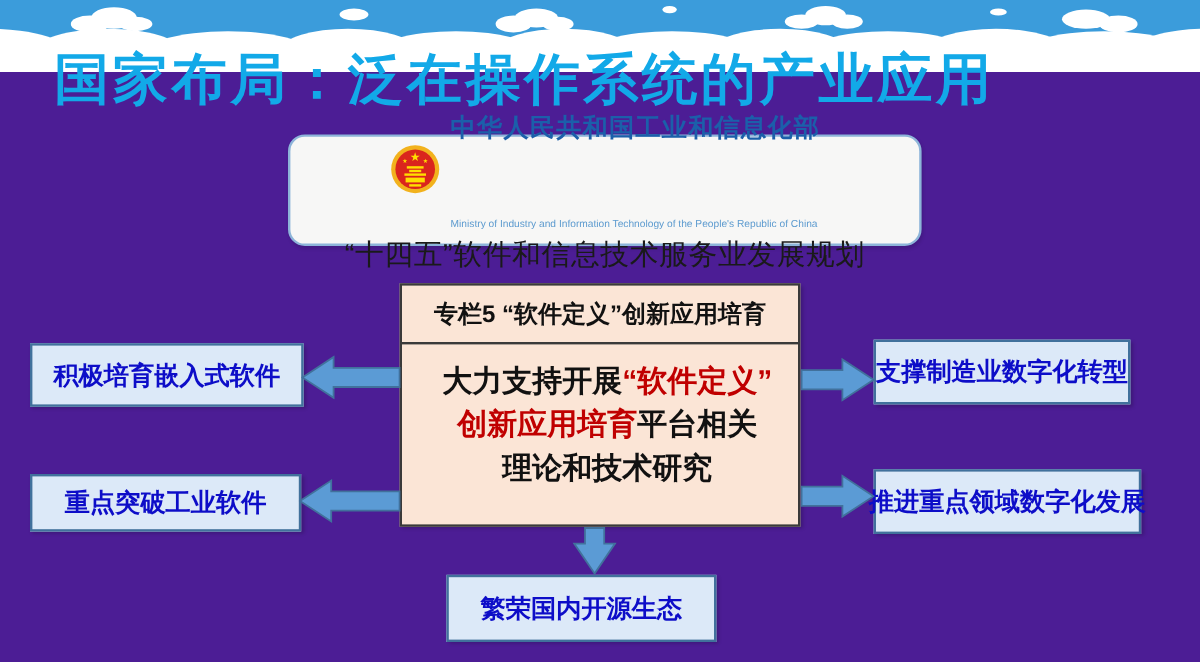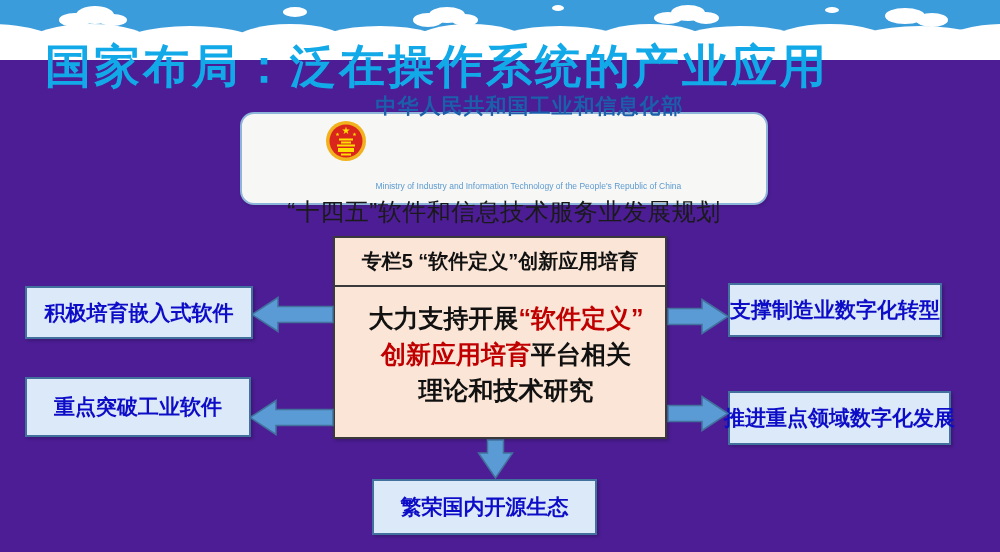--- a/index.html
+++ b/index.html
@@ -105,21 +105,21 @@
     box-shadow: 2px 2px 3px rgba(0,0,0,0.2);
     display: flex;
     align-items: center;
     justify-content: center;
     font-size: 21px;
     font-weight: bold;
     color: #0D0DC8;
     white-space: nowrap;
   }
   .flow-left-top    { left: 25px;  top: 286px; width: 228px; height: 53px; }
-  .flow-left-bottom { left: 25px;  top: 377px; width: 226px; height: 60px; text-align: right; }
+  .flow-left-bottom { left: 25px;  top: 395px; width: 226px; height: 48px; text-align: right; }
   .flow-right-top   { left: 728px; top: 283px; width: 214px; height: 54px; }
   .flow-right-bottom{ left: 728px; top: 391px; width: 223px; height: 54px; }
   .flow-bottom      { left: 372px; top: 479px; width: 225px; height: 56px; }
   
   .arrow { position: absolute; }
   .arrow-left-1  { left: 251px; top: 296px; }
   .arrow-left-2  { left: 249px; top: 399px; }
   .arrow-right-1 { left: 667px; top: 298px; }
   .arrow-right-2 { left: 667px; top: 395px; }
   .arrow-down    { left: 477px; top: 439px; }

